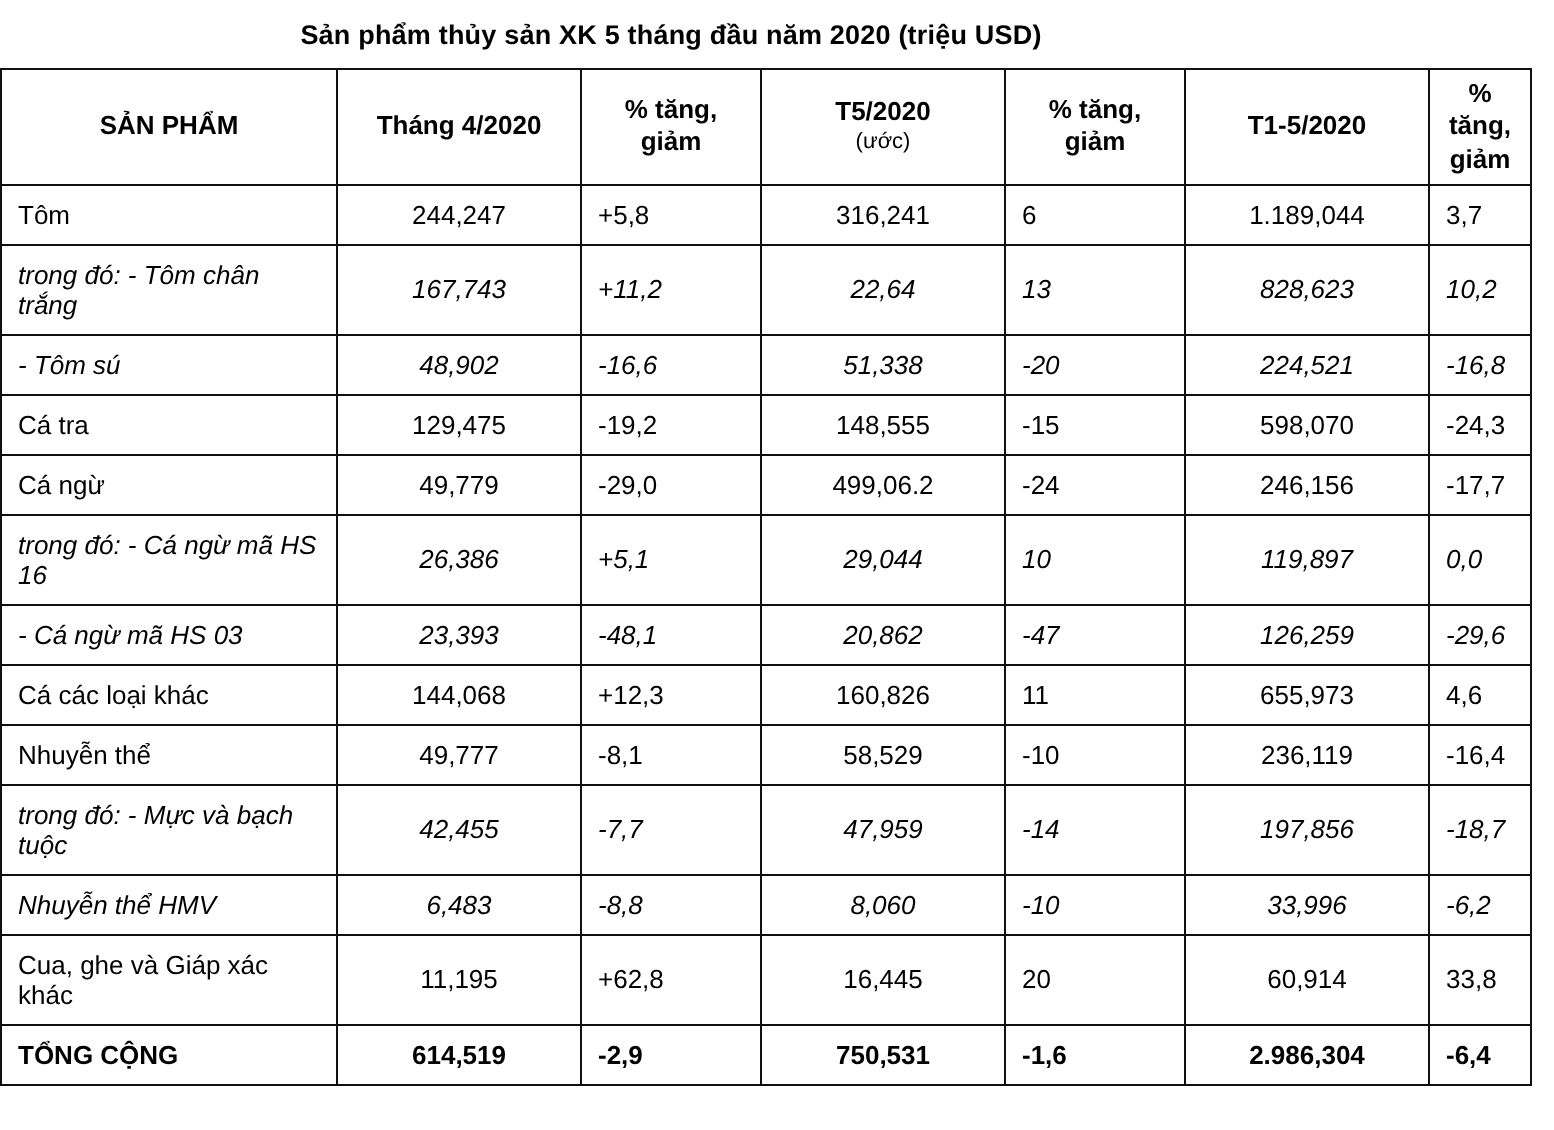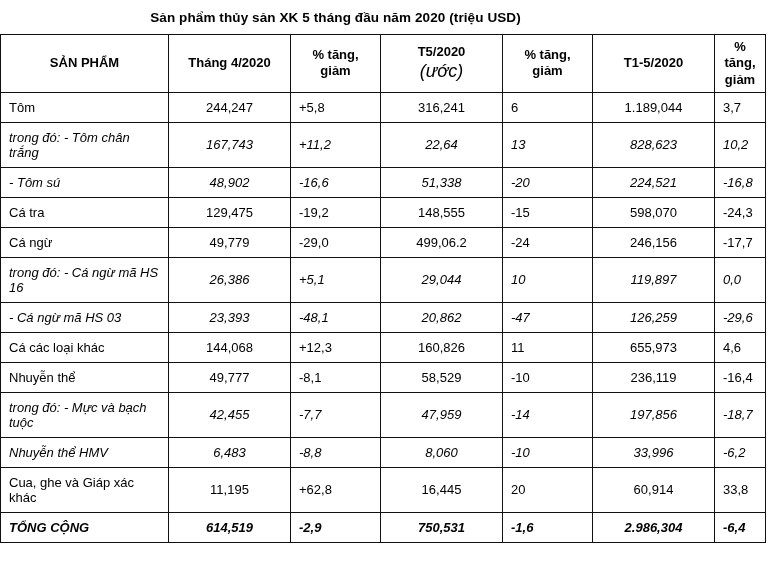--- a/index.html
+++ b/index.html
@@ -43,33 +43,31 @@
     text-align: center;
     height: 44px;
     padding: 4px 6px;
     line-height: 1.25;
   }
   thead th.col-prod {
     text-align: center;
   }
   .hdr-sub {
     font-weight: normal;
-    font-style: italic;
     display: block;
-    font-size: 18px;
+    font-size: 11px;
   }
   td.label {
     text-align: left;
   }
   .italic {
     font-style: italic;
   }
   tr.total td {
     font-weight: bold;
-    font-style: italic;
   }
   .c0 { width: 168px; }
   .c1 { width: 122px; }
   .c2 { width: 90px; }
   .c3 { width: 122px; }
   .c4 { width: 90px; }
   .c5 { width: 122px; }
   .c6 { width: 51px; }
   td.pct {
     text-align: left;

